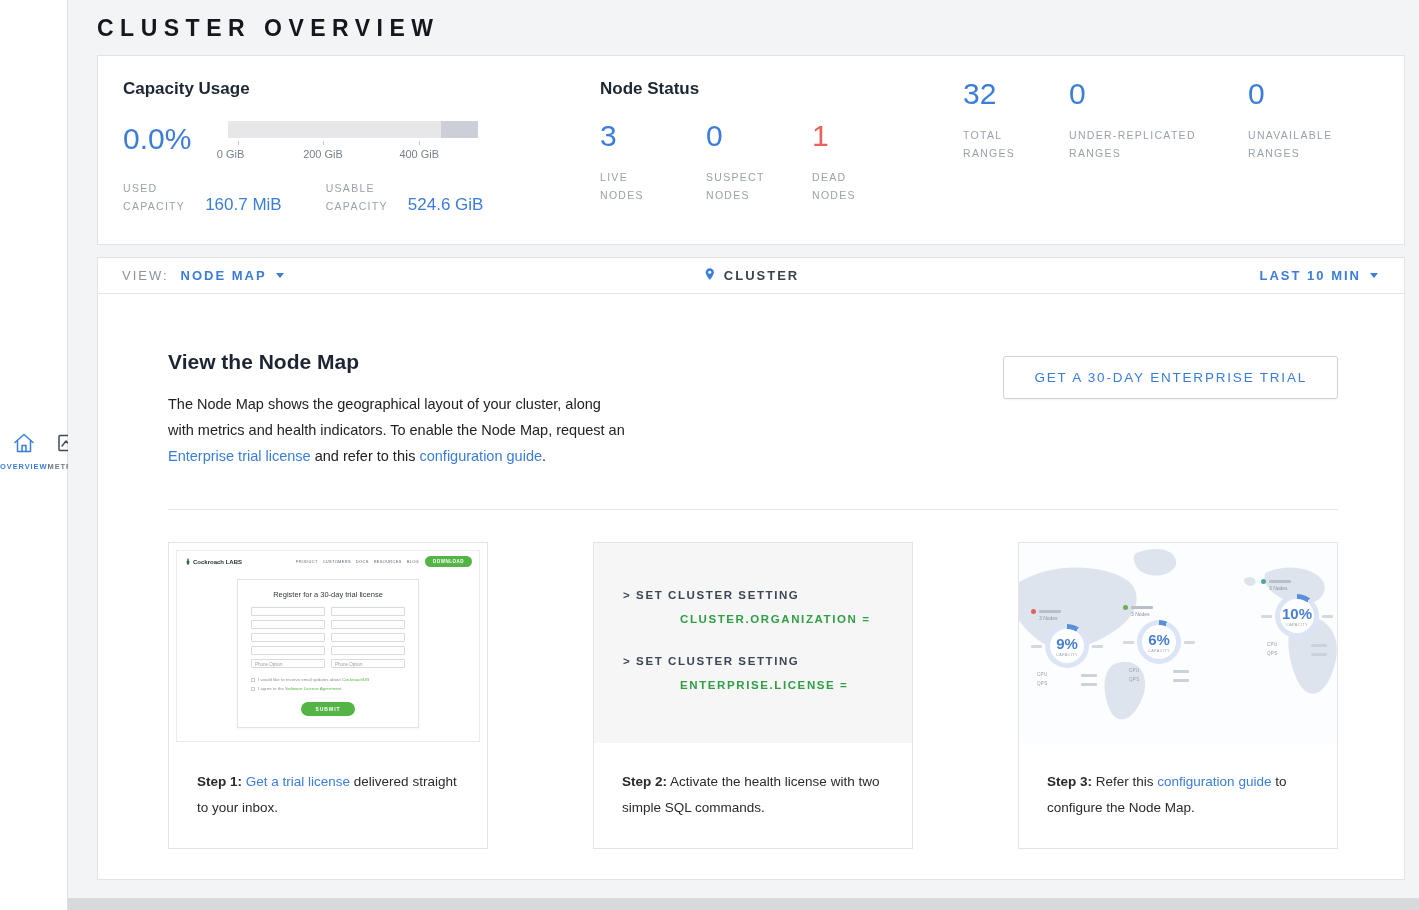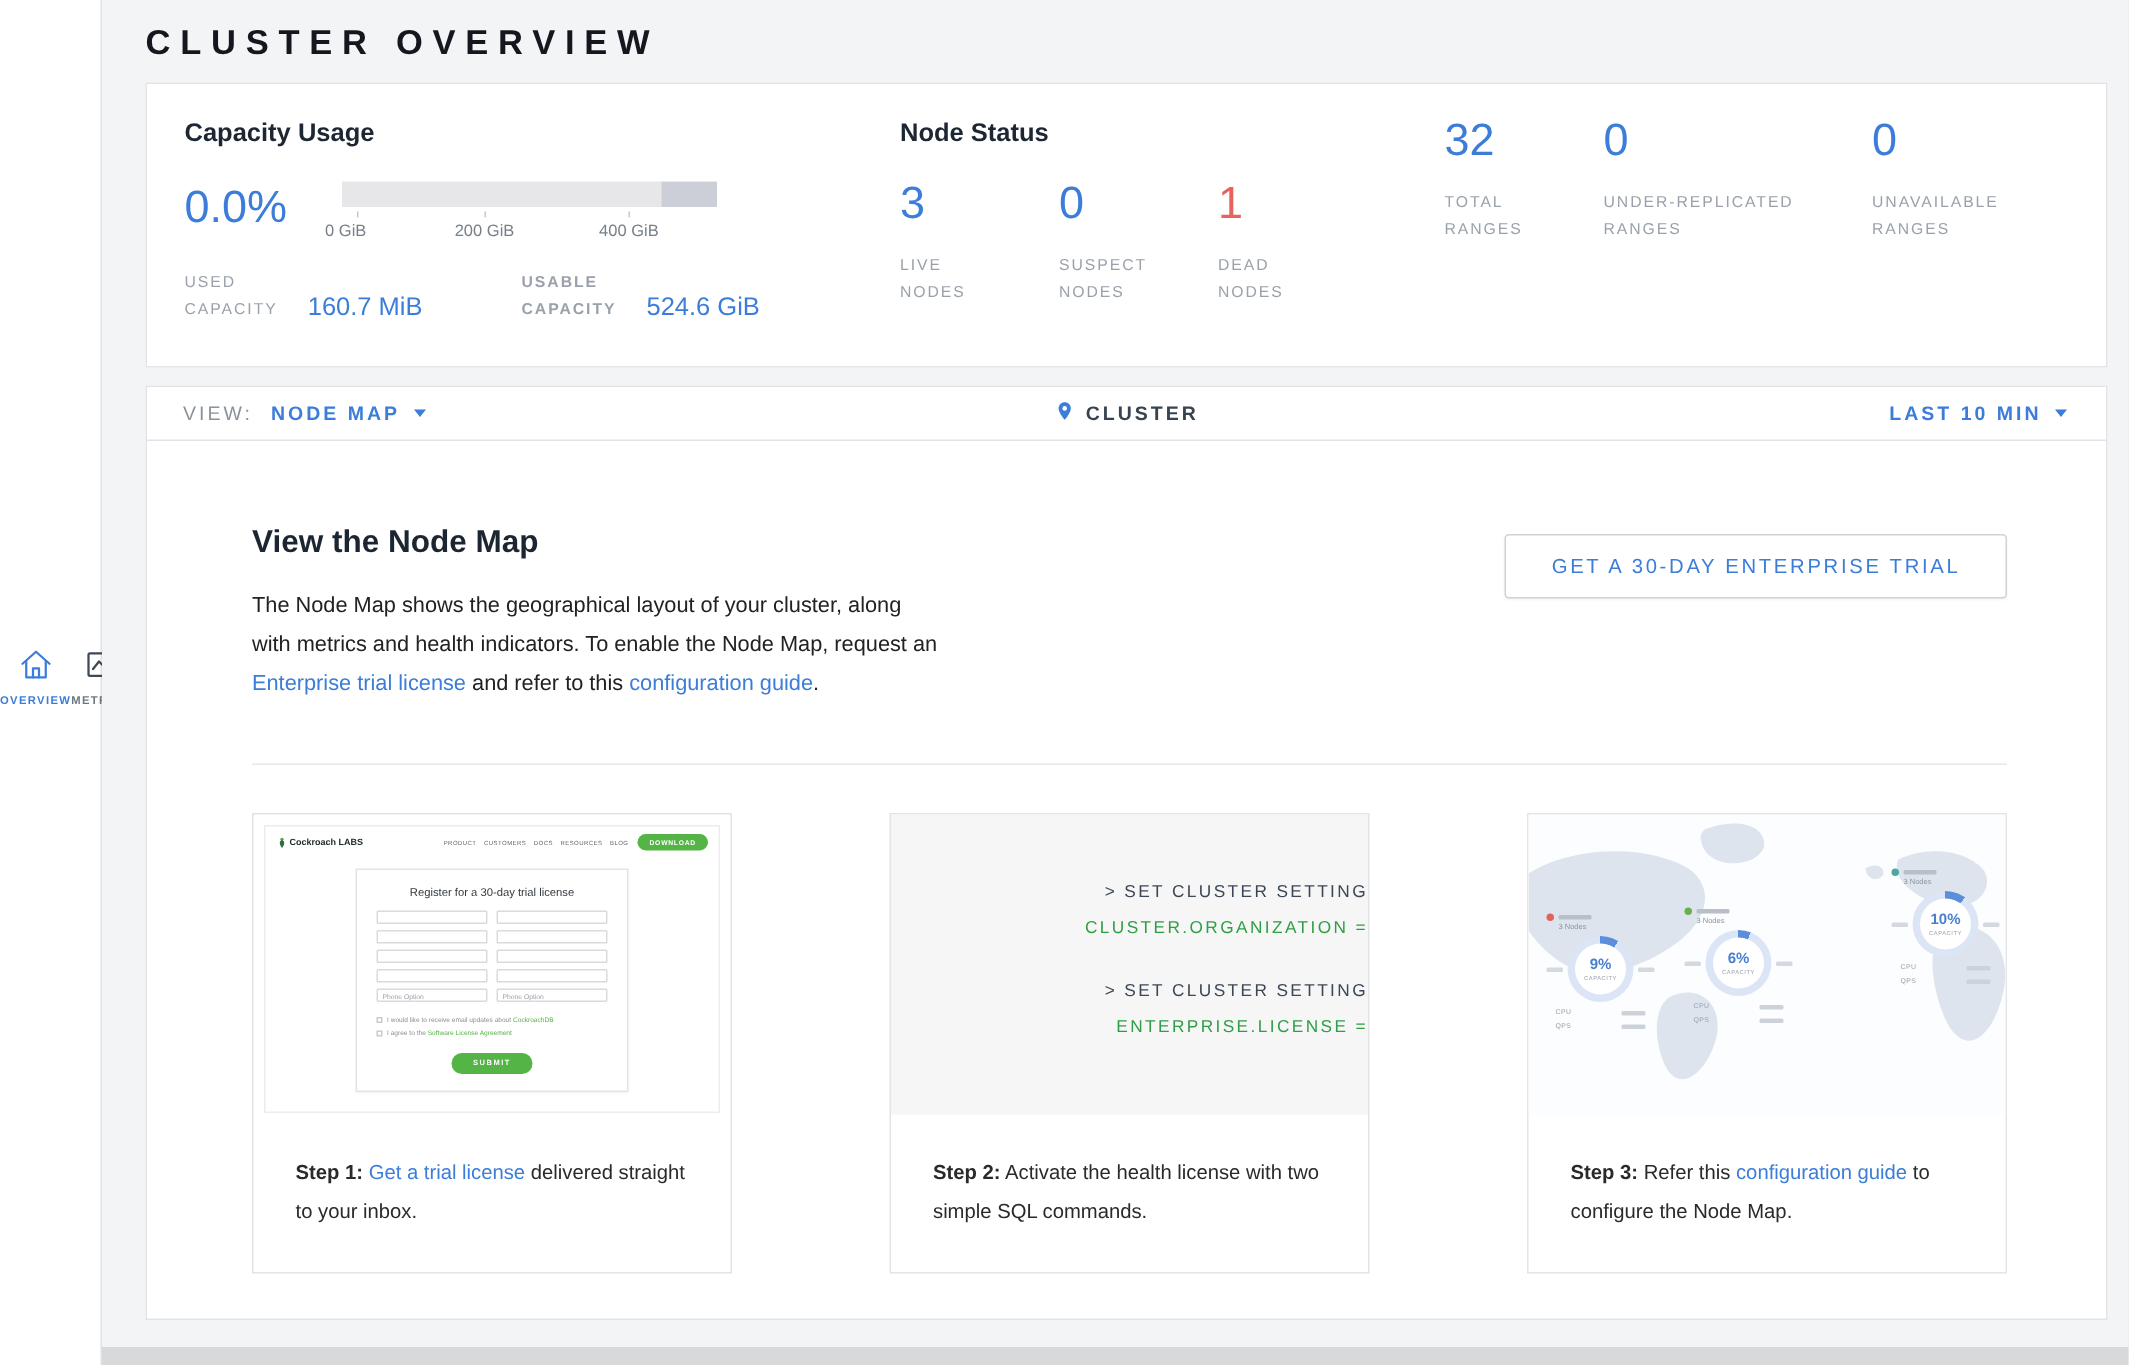--- a/index.html
+++ b/index.html
@@ -37,21 +37,21 @@
   .cap-percent { font-size: 30px; color: #3b7dd8; line-height: 1; margin-top: 3px; width: 105px; }
   .cap-chart { margin-top: 0; }
   .cap-bar { position: relative; width: 250px; height: 17px; background: #e7e7ea; overflow: hidden; }
   .cap-bar-seg { position: absolute; right: 0; top: 0; height: 100%; width: 15%; background: #cdcfd8; }
   .cap-ticks { position: relative; width: 250px; height: 24px; margin-top: 3px; }
   .cap-tick-mark { position: absolute; top: 0; width: 1px; height: 4px; background: #c6c9ce; }
   .cap-ticks span { position: absolute; top: 7px; font-size: 11px; color: #76808b; transform: translateX(-50%); white-space: nowrap; }
   .cap-details { display: flex; align-items: flex-end; margin-top: 14px; }
   .cap-lbl { display: flex; flex-direction: column; }
   .cap-val { font-size: 17px; color: #3b7dd8; margin-left: 20px; padding-bottom: 1px; }
-  .cap-lbl.second { margin-left: 66px; font-weight: bold; }
+  .cap-lbl.second { margin-left: 44px; }
 
   .stat-cols { display: flex; }
   .stat-col { margin-right: 16px; }
   .stat-col .lbl { margin-top: 17px; display: flex; flex-direction: column; }
   .sec-nodes .stat-col { width: 90px; }
   .sec-repl .stat-col.c0 { width: 90px; }
   .sec-repl .stat-col.c1 { width: 163px; }
   .sec-repl .stat-col.c2 { width: 130px; }
 
   
@@ -92,39 +92,39 @@
   .mini-field { height: 9px; border: 1px solid #d8dadc; border-radius: 1px; background: #fff; }
   .mini-select { height: 9px; border: 1px solid #d8dadc; border-radius: 1px; font-size: 4.5px; color: #9aa0a6; padding: 2px 3px; }
   .mini-checks { margin-top: 7px; font-size: 4.4px; color: #8a9097; line-height: 2.1; }
   .mini-check-row { display: flex; align-items: center; gap: 3px; }
   .mini-box { width: 4px; height: 4px; border: 1px solid #c8cccf; flex: none; }
   .mini-green { color: #54b445; }
   .mini-submit { display: block; margin: 8px auto 0; background: #54b445; color: #fff; border: none; font-size: 5px; letter-spacing: 1px; font-weight: 700; padding: 4px 14px; border-radius: 9px; font-family: inherit; }
 
   
   .code-area { height: 200px; background: #f6f6f7; padding: 46px 0 0 29px; }
-  .code-line { font-size: 11.5px; font-weight: 400; letter-spacing: 1.6px; color: #3c4756; margin-bottom: 12px; white-space: nowrap; text-align: right; }
+  .code-line { font-size: 11.5px; font-weight: 700; letter-spacing: 1.6px; color: #3c4756; margin-bottom: 12px; white-space: nowrap; }
   .code-line.green { color: #2f9e44; margin-left: 57px; margin-bottom: 30px; }
 
   
   .map-area { height: 200px; background: #fcfdfe; position: relative; }
   .map-area svg.land { position: absolute; inset: 0; width: 100%; height: 100%; }
   .map-region { position: absolute; width: 72px; display: flex; flex-direction: column; align-items: center; }
   .region-head { display: flex; align-items: center; gap: 3px; align-self: flex-start; margin-bottom: 1px; }
   .r-dot { width: 5px; height: 5px; border-radius: 50%; display: inline-block; }
   .r-bar { width: 22px; height: 3px; background: #b8bfc9; border-radius: 1px; display: inline-block; }
   .r-nodes { font-size: 5px; color: #8d949c; align-self: flex-start; margin-left: 8px; margin-bottom: 3px; }
   .donut-row { display: flex; align-items: center; gap: 3px; }
   .side-bar { width: 11px; height: 3px; background: #d4d9e0; border-radius: 1px; }
   .donut { width: 44px; height: 44px; border-radius: 50%; display: flex; align-items: center; justify-content: center; }
   .donut.d9 { background: conic-gradient(#5b8fdc 0 9%, #dbe5f5 9% 100%); }
   .donut.d6 { background: conic-gradient(#5b8fdc 0 6%, #dbe5f5 6% 100%); }
   .donut.d10 { background: conic-gradient(#5b8fdc 0 10%, #dbe5f5 10% 100%); }
   .donut-inner { width: 34px; height: 34px; border-radius: 50%; background: #fff; display: flex; flex-direction: column; align-items: center; justify-content: center; }
-  .d-pct { font-size: 10px; font-weight: 700; color: #4a7fd0; line-height: 1.2; }
+  .d-pct { font-size: 15px; font-weight: 700; color: #4a7fd0; line-height: 1.2; }
   .d-cap { font-size: 3.8px; letter-spacing: 0.4px; color: #98a0ab; }
   .r-stats { margin-top: 3px; width: 60px; }
   .r-row { display: flex; justify-content: space-between; align-items: center; font-size: 4.6px; color: #98a0ab; letter-spacing: 0.3px; line-height: 1.9; }
   .r-val-bar { width: 16px; height: 3px; background: #ccd2da; border-radius: 1px; }
 </style>
 </head>
 <body>
 
 <div class="app">
 

